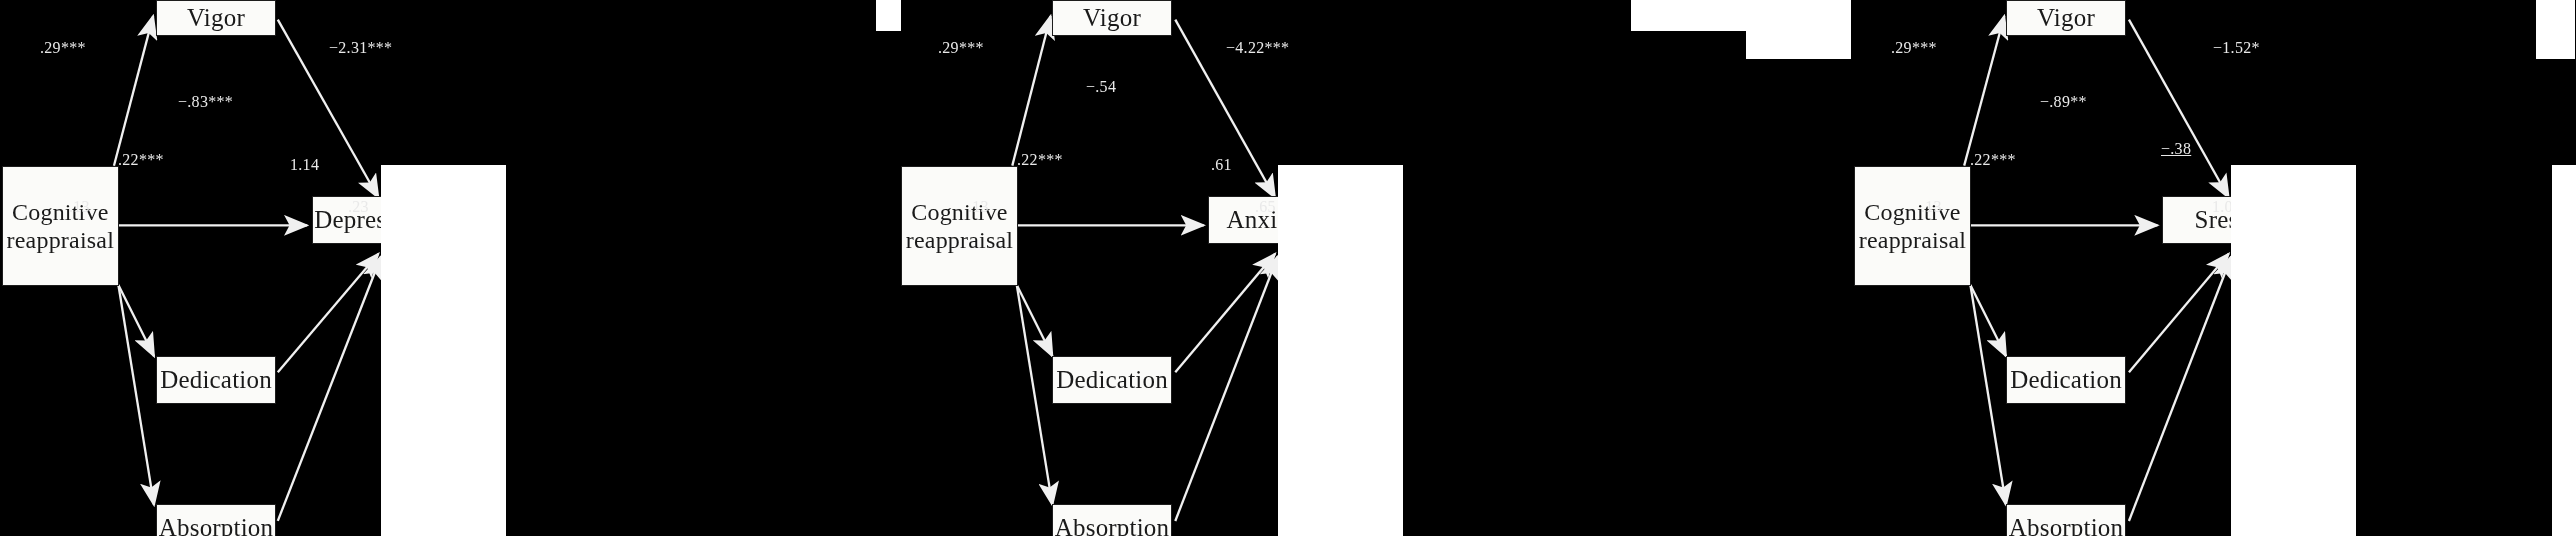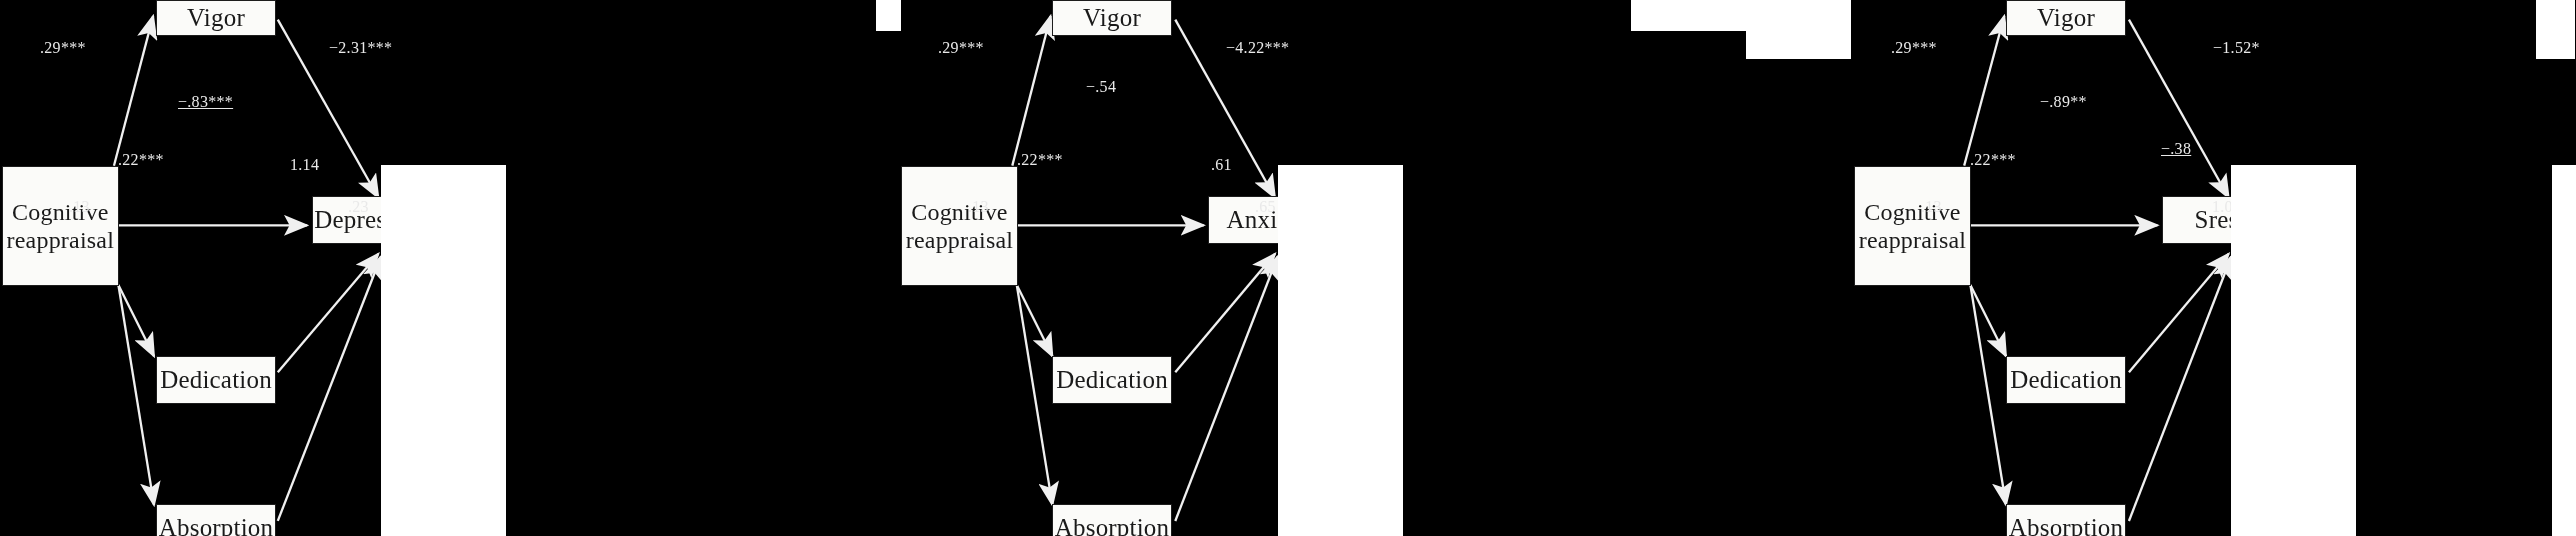--- a/index.html
+++ b/index.html
@@ -86,21 +86,21 @@
     </svg>
 
     <div class="node" style="left:156px; top:0px; width:120px; height:36px;">Vigor</div>
     <div class="node two-line" style="left:1.8px; top:166px; width:117px; height:120px;">Cognitive
 reappraisal</div>
     <div class="node" style="left:156px; top:356px; width:120px; height:48px;">Dedication</div>
     <div class="node" style="left:156px; top:504px; width:120px; height:48px;">Absorption</div>
     <div class="node" style="left:312px; top:196px; width:119px; height:48px;">Depression</div>
 
     <div class="edge-label" style="left:40px;  top:39px;">.29***</div>
-    <div class="edge-label" style="left:178px; top:93px;text-decoration:underline;">−.83***</div>
+    <div class="edge-label" style="left:178px; top:93px;">−.83***</div>
     <div class="edge-label" style="left:118px; top:151px;">.22***</div>
     <div class="edge-label" style="left:69px;  top:198px;">.13</div>
     <div class="edge-label" style="left:329px; top:39px;">−2.31***</div>
     <div class="edge-label" style="left:290px; top:156px;">1.14</div>
     <div class="edge-label" style="left:348px; top:198px;text-align:right;">.23</div>
 
     <div class="clip-block" style="left:876px; top:0px; width:25px; height:31px;"></div>
     <div class="clip-block" style="left:381px; top:165px; width:125px; height:372px;"></div>
   </div>
 

